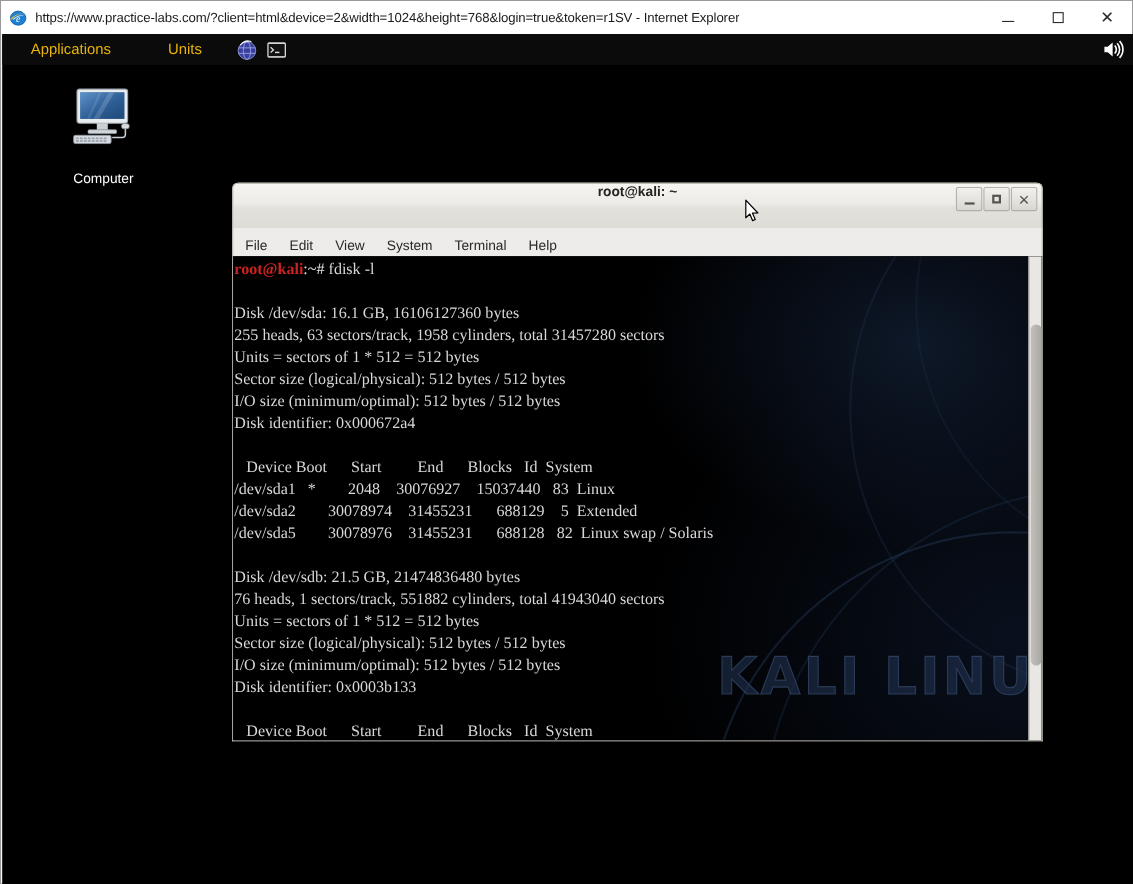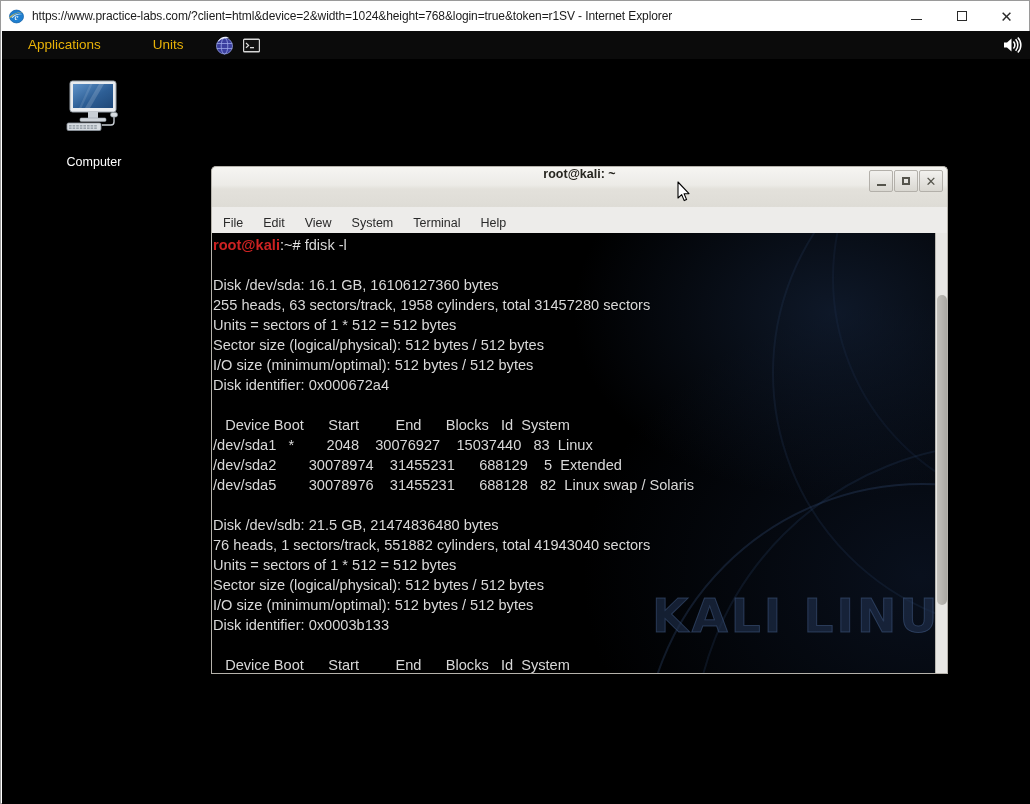--- a/index.html
+++ b/index.html
@@ -201,21 +201,21 @@
     font-weight: bold;
     font-size: 47px;
     letter-spacing: 3px;
     color: rgba(32,48,78,0.62);
     -webkit-text-stroke: 1px rgba(70,96,140,0.5);
     white-space: nowrap;
   }
   #terminal-text {
     position: absolute;
     left: 1px; top: 2px;
-    font-family: Liberation Sans, sans-serif;
+    font-family: Liberation Serif, serif;
     font-size: 14.6px;
     line-height: 20px;
     color: #d8d8d8;
     white-space: pre;
     text-shadow: 0 0 1px rgba(0,0,0,0.9);
   }
   .tline { display: block; height: 20px; }
   .prompt-user { color: #cc2222; font-weight: bold; }
   .prompt-path { color: #e6e6e6; }
 

